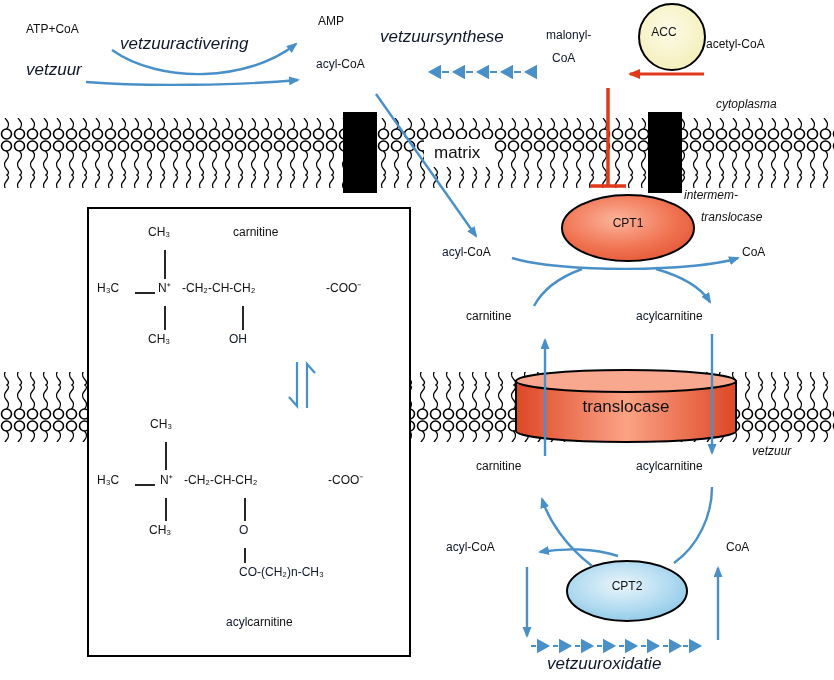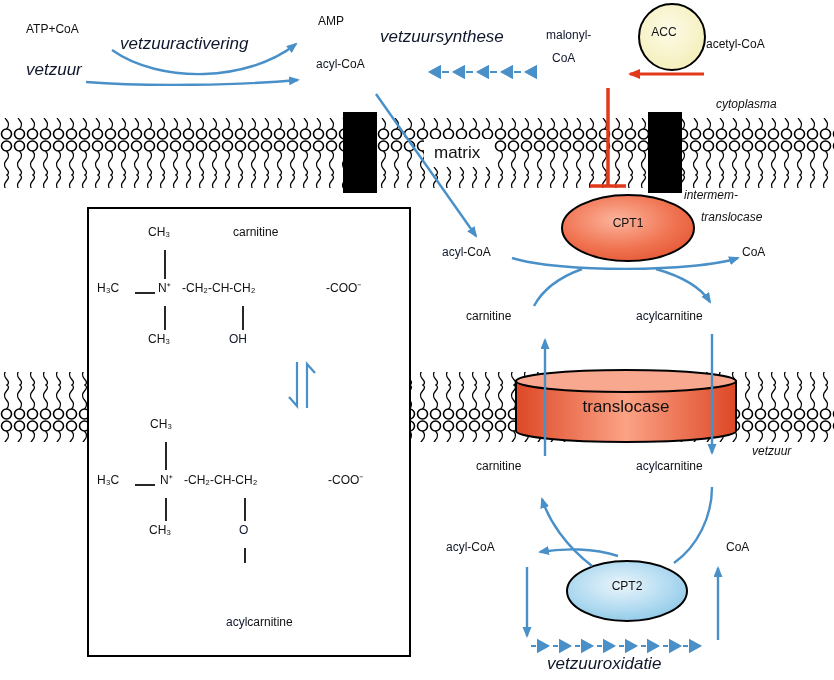--- a/index.html
+++ b/index.html
@@ -184,15 +184,16 @@
 <div class="lbl" style="left:326px;top:282px">-COO⁻</div>
 <div class="lbl" style="left:148px;top:333px">CH₃</div>
 <div class="lbl red" style="left:229px;top:333px">OH</div>
 <div class="lbl" style="left:150px;top:418px">CH₃</div>
 <div class="lbl" style="left:97px;top:474px">H₃C</div>
 <div class="lbl" style="left:160px;top:474px">N⁺</div>
 <div class="lbl" style="left:184px;top:474px">-CH₂-CH-CH₂</div>
 <div class="lbl" style="left:328px;top:474px">-COO⁻</div>
 <div class="lbl" style="left:149px;top:524px">CH₃</div>
 <div class="lbl red" style="left:239px;top:524px">O</div>
+<div class="lbl blue" style="left:239px;top:566px">CO-(CH₂)n-CH₃</div>
 <div class="lbl" style="left:226px;top:616px"><span class="blue">acyl</span><span>carnitine</span></div>
 
 </div>
 
 </body></html>

